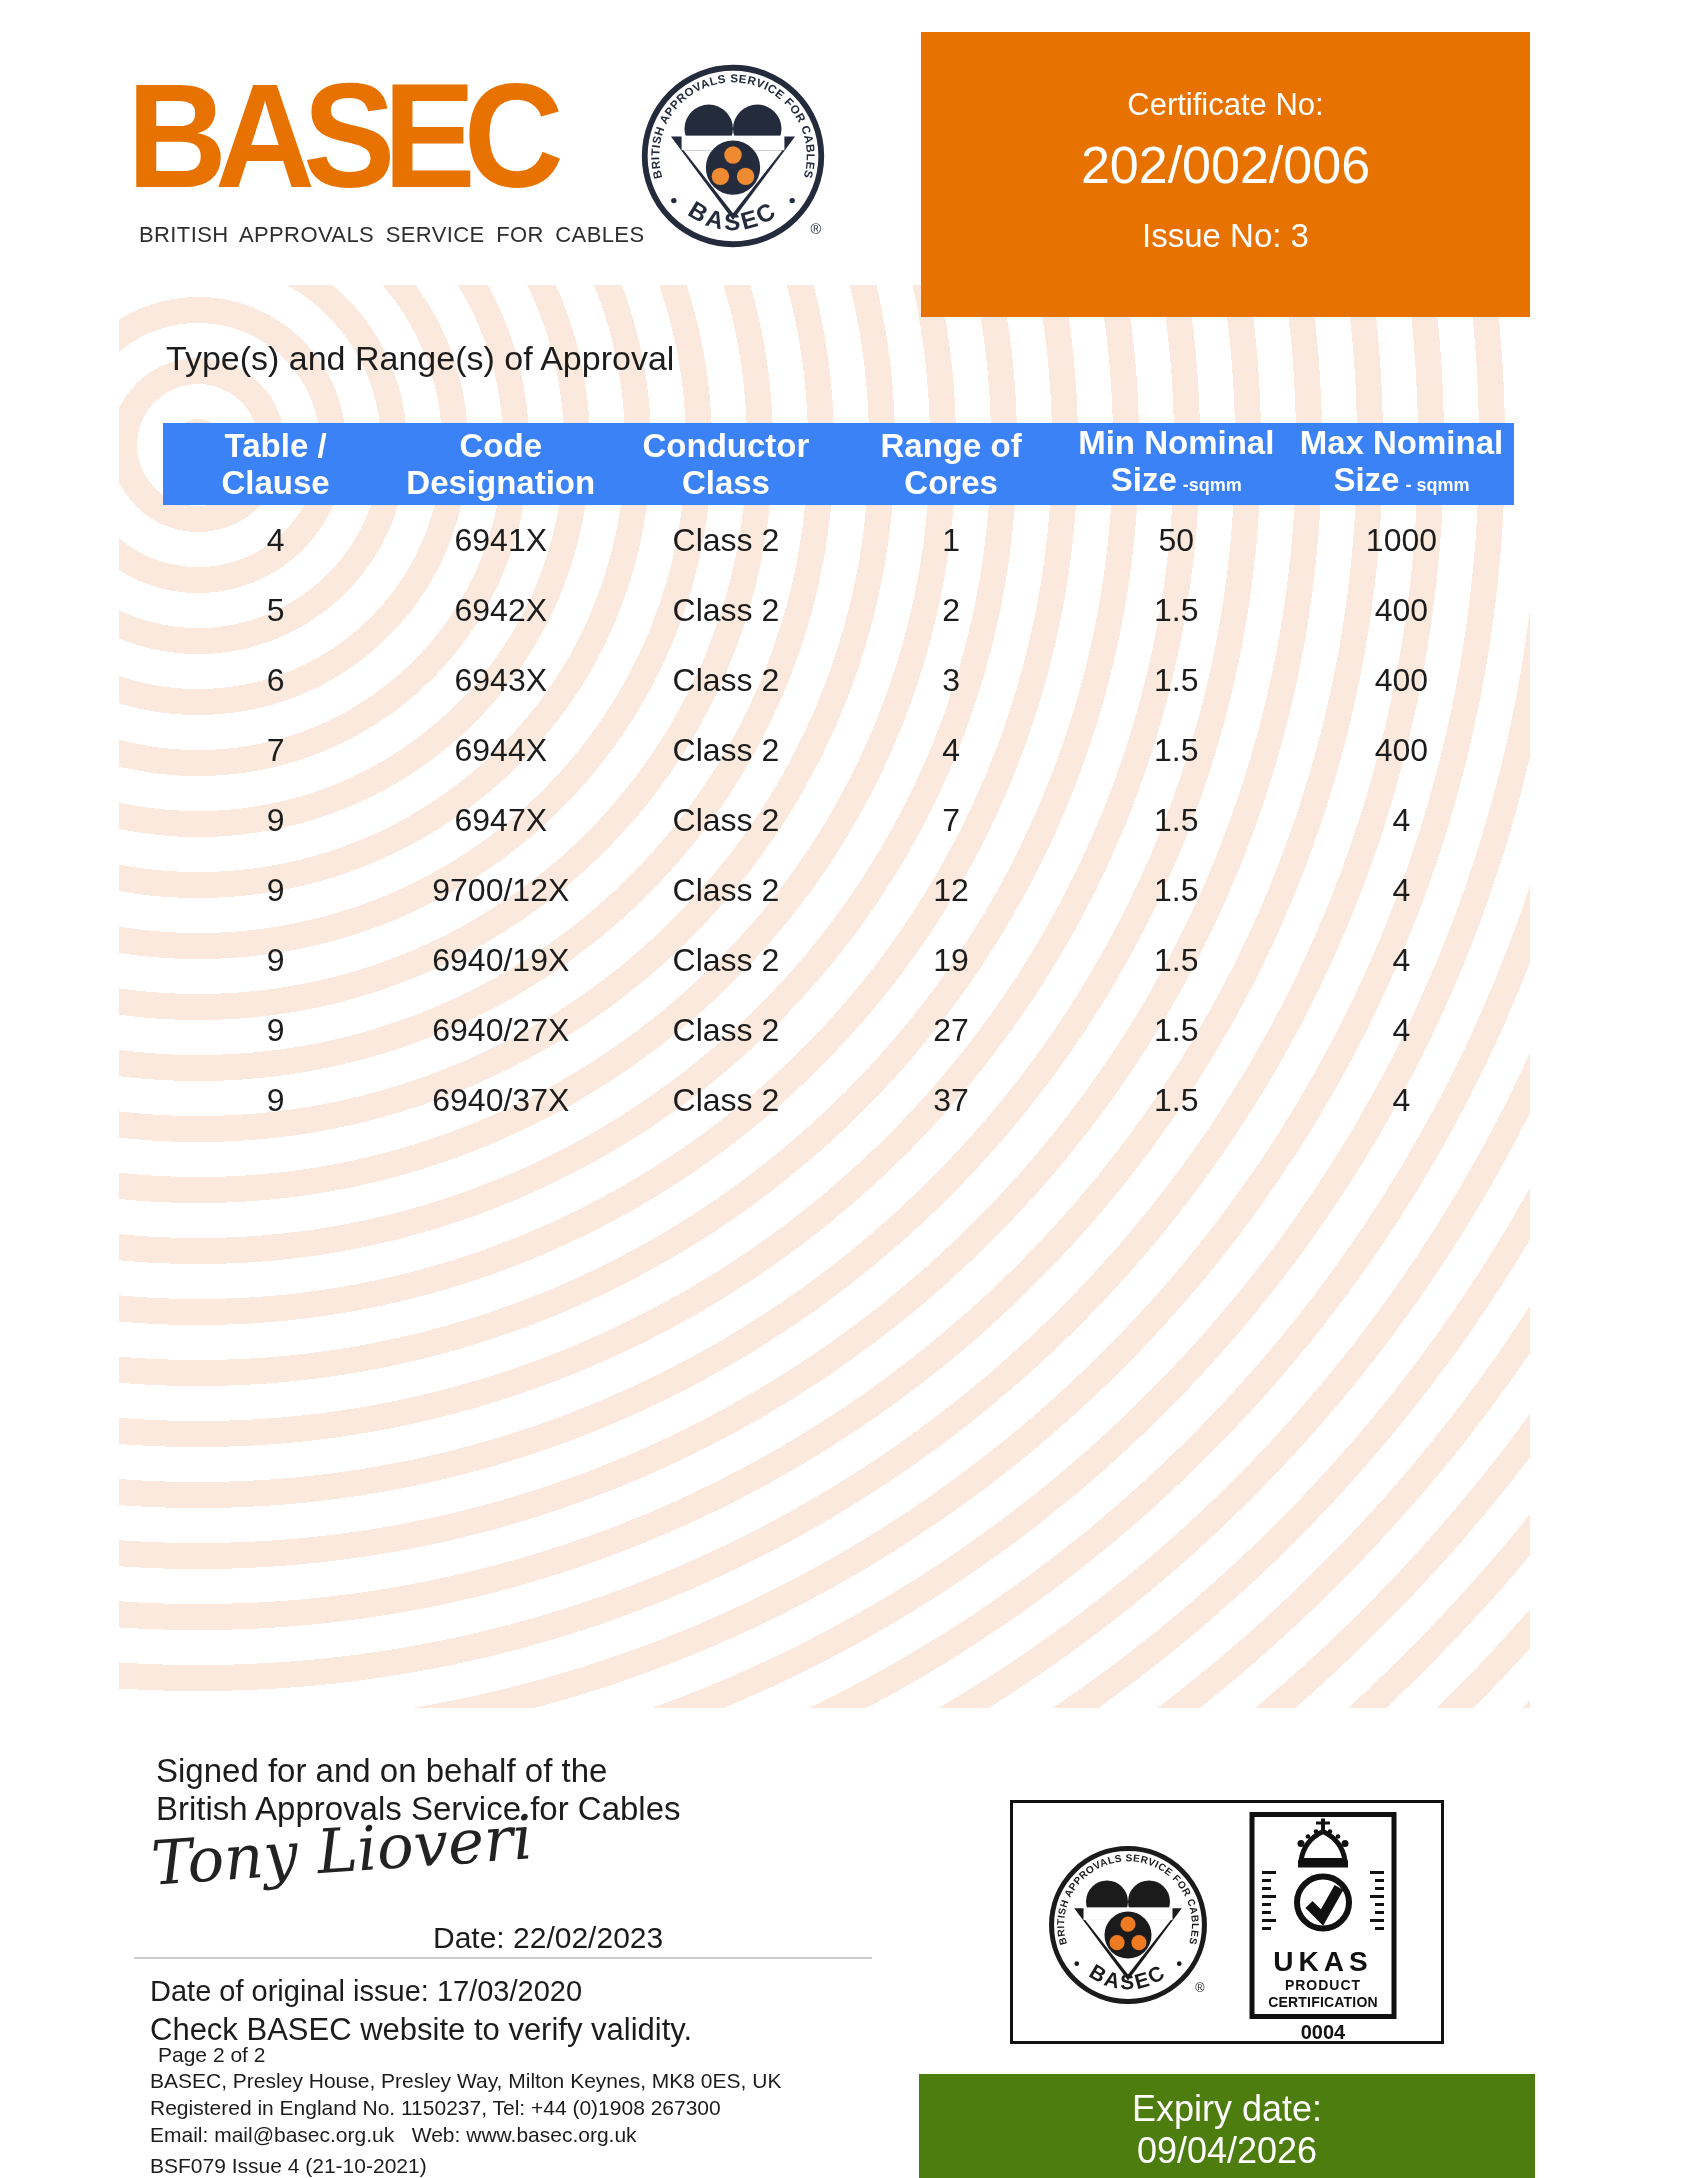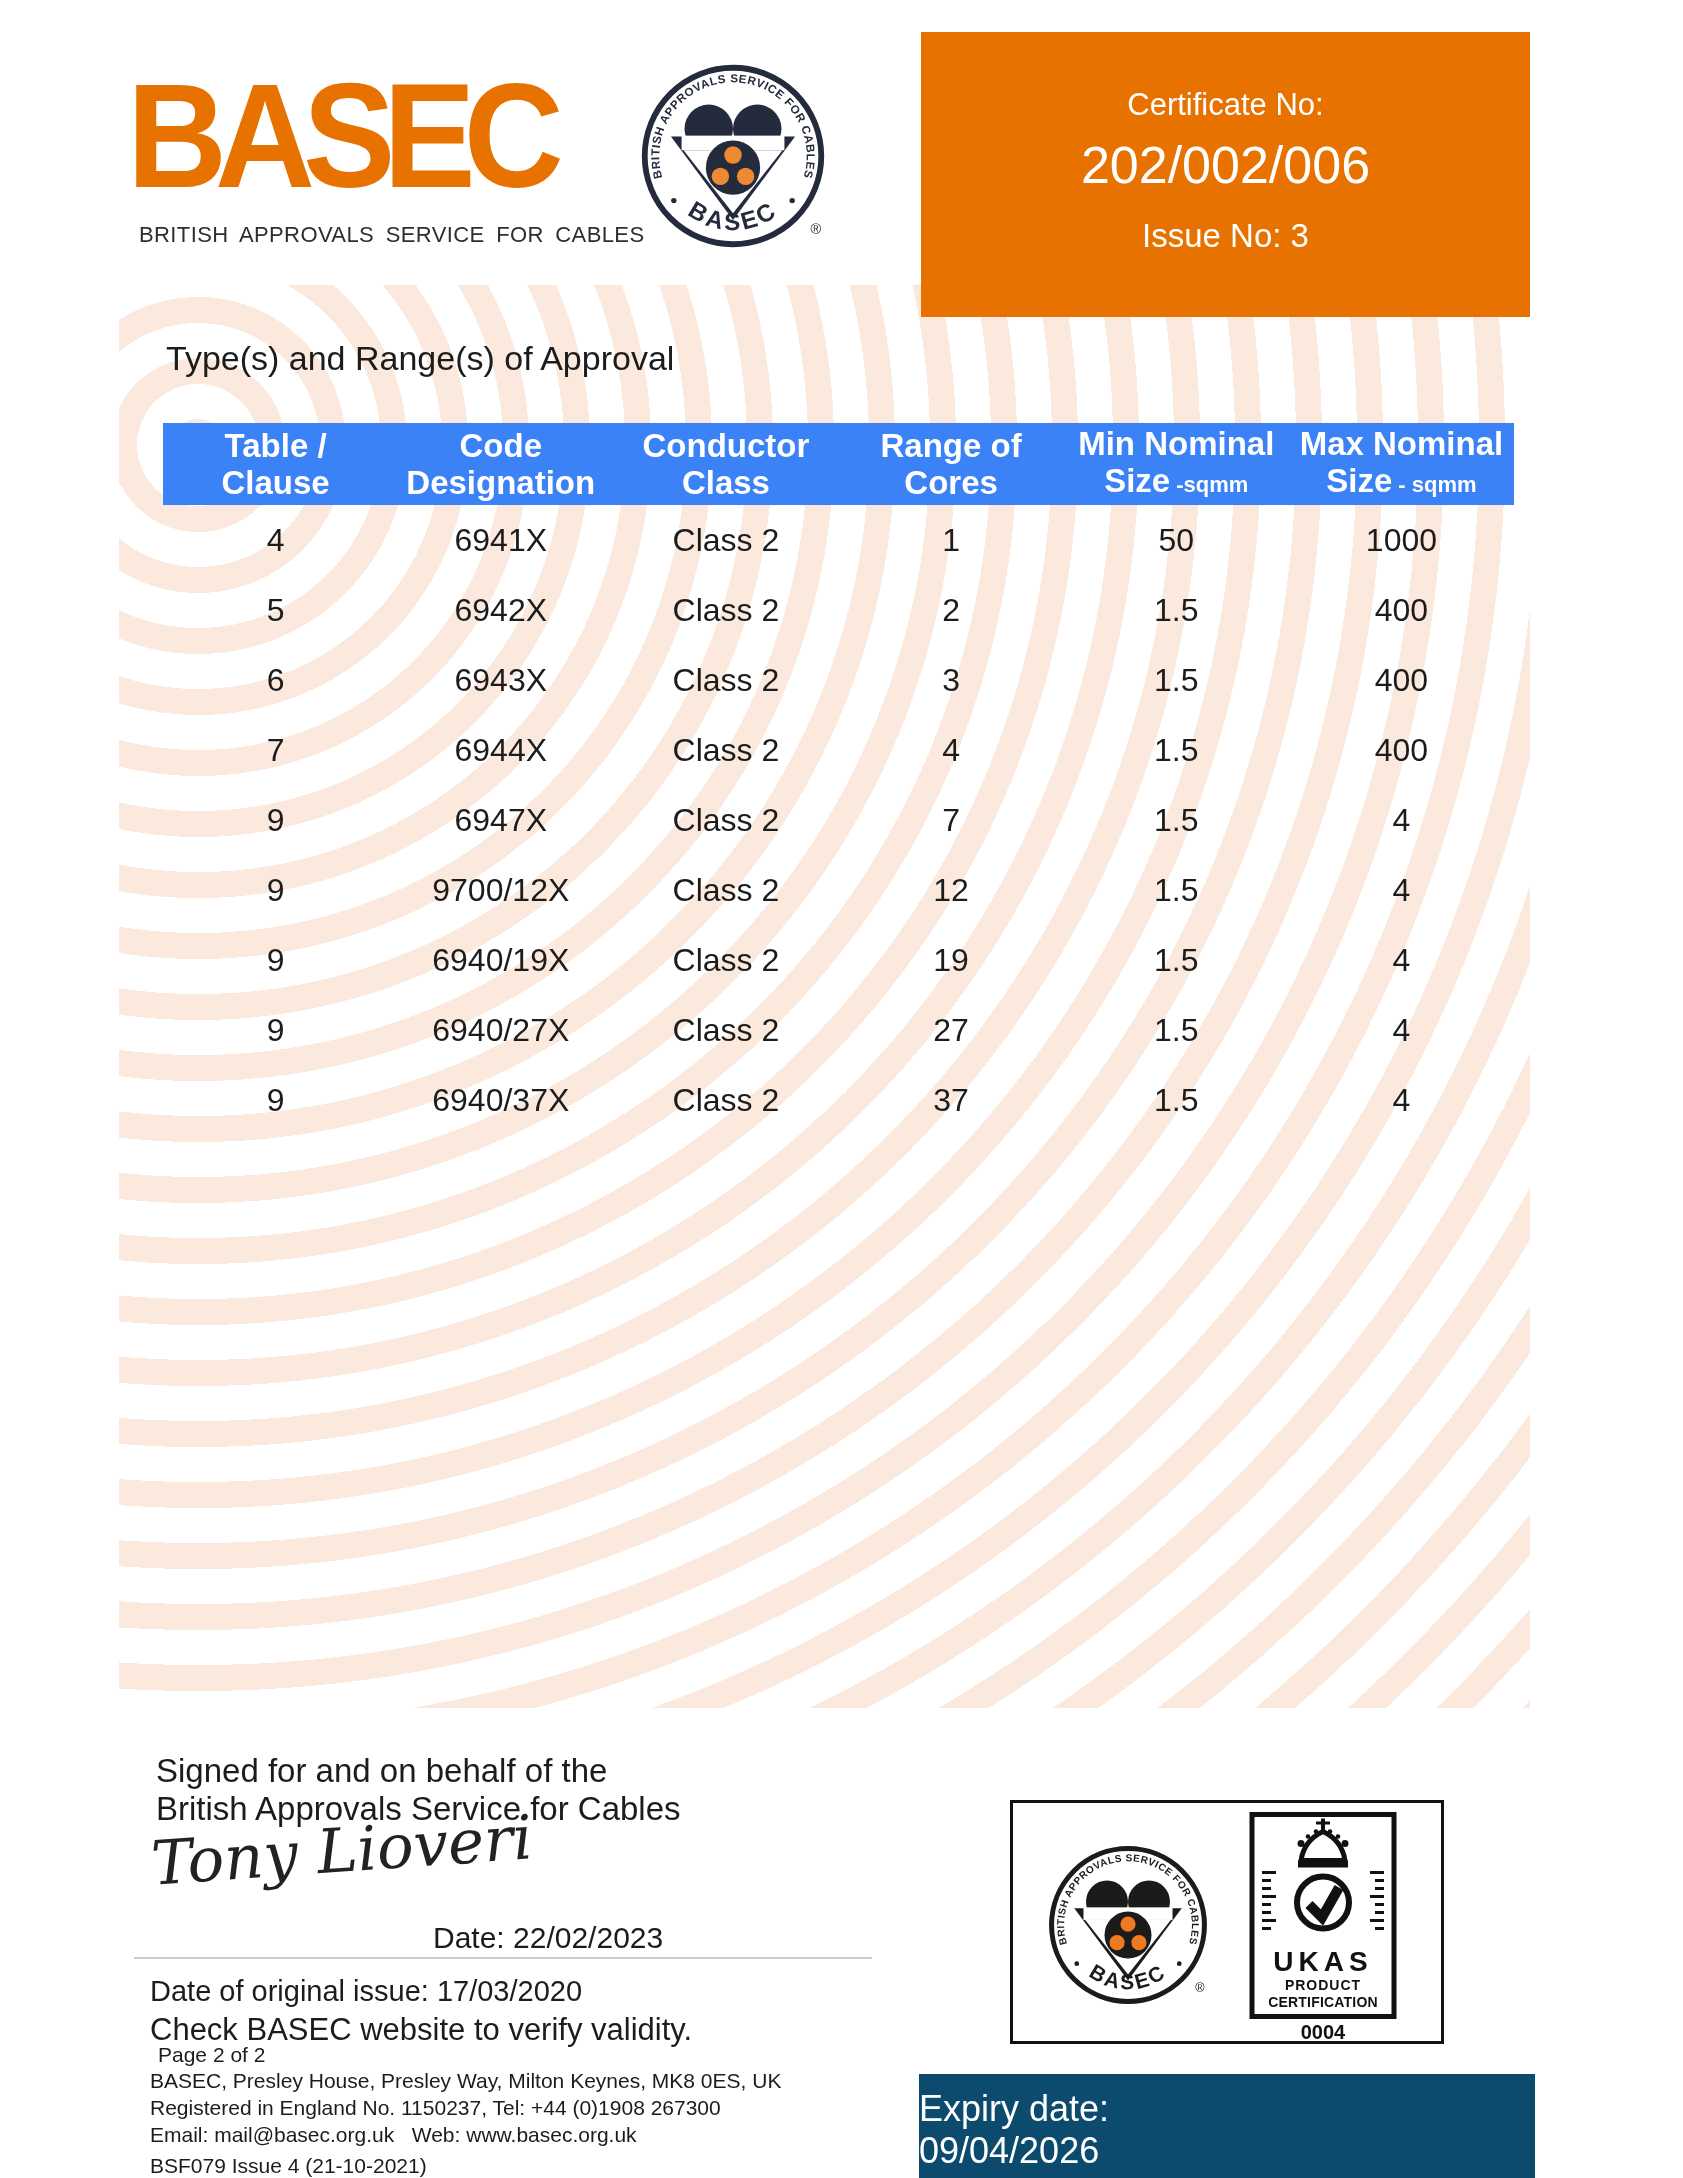--- a/index.html
+++ b/index.html
@@ -22,21 +22,21 @@
   .certlabel{font-size:31px;margin-bottom:12px;}
   .certnum{font-size:52px;margin-bottom:22px;}
   .certissue{font-size:33px;}
 
   .heading{left:166px;top:339px;font-size:34px;}
 
   
   .thead{left:163px;top:423px;width:1351px;height:82px;background:#3b82f6;display:flex;}
   .th{flex:1;color:#fff;font-weight:bold;font-size:33px;text-align:center;
       display:flex;flex-direction:column;justify-content:center;line-height:37px;}
-  .unit{font-size:22px;margin-left:6px;text-align:right;}
+  .unit{font-size:18px;margin-left:6px;text-align:right;}
   .tbody{left:163px;top:505px;width:1351px;}
   .trow{display:flex;height:70px;align-items:center;}
   .td{flex:1;text-align:center;font-size:32px;}
 
   
   .sealring{font-family:"Liberation Sans",sans-serif;font-size:12px;font-weight:bold;
             letter-spacing:0.6px;fill:#242B3D;}
   .sealbasec{font-family:"Liberation Sans",sans-serif;font-size:25px;font-weight:bold;
              letter-spacing:3px;fill:#242B3D;}
   .sealreg{font-family:"Liberation Sans",sans-serif;font-size:15px;fill:#242B3D;}
@@ -51,22 +51,22 @@
   .verify{left:150px;top:2012px;font-size:31px;}
   .pagenum{left:158px;top:2043px;font-size:21px;}
   .addr{left:150px;font-size:21px;white-space:pre;}
   .bsf{left:150px;top:2154px;font-size:21px;}
 
   
   .logosbox{left:1010px;top:1800px;width:434px;height:244px;border:3px solid #111;box-sizing:border-box;background:#fff;}
   .ukastext{font-family:"Liberation Sans",sans-serif;font-weight:bold;fill:#111;}
 
   
-  .expirybox{left:919px;top:2074px;width:616px;height:104px;background:#0c4a6e;color:#fff;
-             padding-top:14px;box-sizing:border-box;font-size:36px;line-height:42px;}
+  .expirybox{left:919px;top:2074px;width:616px;height:104px;background:#4d7c0f;color:#fff;
+             text-align:center;padding-top:14px;box-sizing:border-box;font-size:36px;line-height:42px;}
 </style>
 </head>
 <body>
 
 <div class="page">
 
   <div class="abs arcs"></div>
 
   <div class="abs wordmark">BASEC</div>
   <div class="abs wordsub">BRITISH APPROVALS SERVICE FOR CABLES</div>

